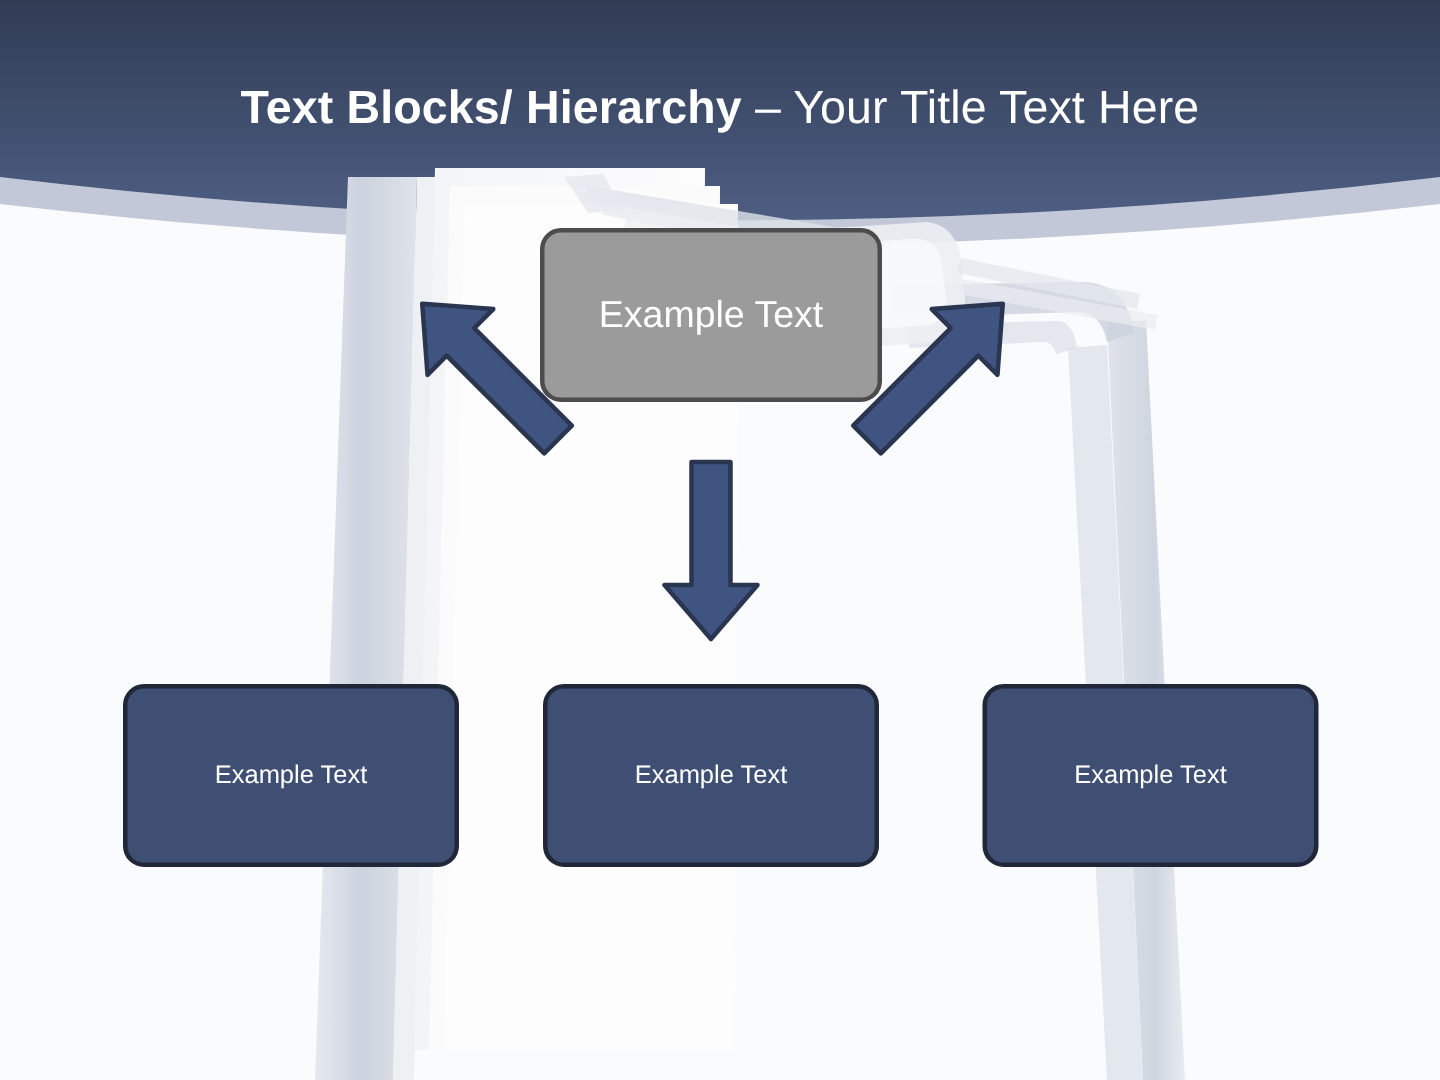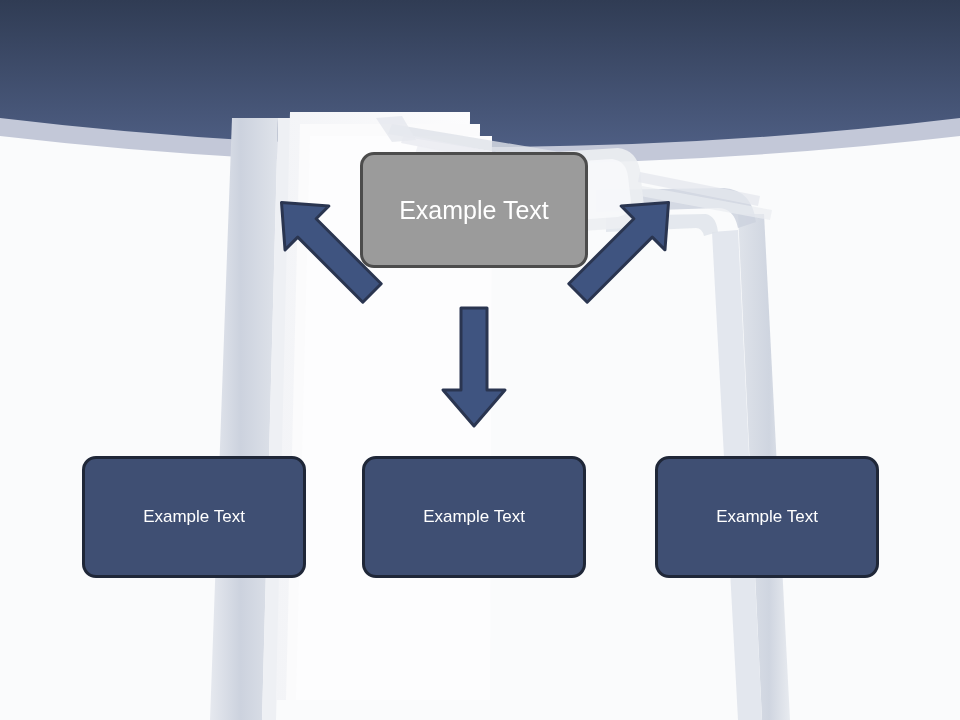--- a/index.html
+++ b/index.html
@@ -179,20 +179,23 @@
           <stop offset="100%" stop-color="#4e5e83"></stop>
         </linearGradient>
       </defs>
 
       <path d="M 0,0 L 960,0 L 960,136 Q 480,192 0,136 Z" fill="#c3c8d8"></path>
 
       <path d="M 0,0 L 960,0 L 960,118 Q 480,176 0,118 Z" fill="url(#hdrG2)"></path>
     </svg>
   </div>
 
+  <div class="slide-title">
+    <span class="t-bold">Text Blocks/ Hierarchy </span><span class="t-reg">– Your Title Text Here</span>
+  </div>
 
   <svg class="arrow-layer" width="960" height="720" viewBox="0 0 960 720">
 
     <g transform="translate(372,293) rotate(135)">
       <polygon points="-13,0 13,0 13,92 31,92 0,128 -31,92 -13,92" fill="#3f5480" stroke="#2a3550" stroke-width="3" stroke-linejoin="round"></polygon>
     </g>
 
     <g transform="translate(474,308)">
       <polygon points="-13,0 13,0 13,82 31,82 0,118 -31,82 -13,82" fill="#3f5480" stroke="#2a3550" stroke-width="3" stroke-linejoin="round"></polygon>
     </g>

